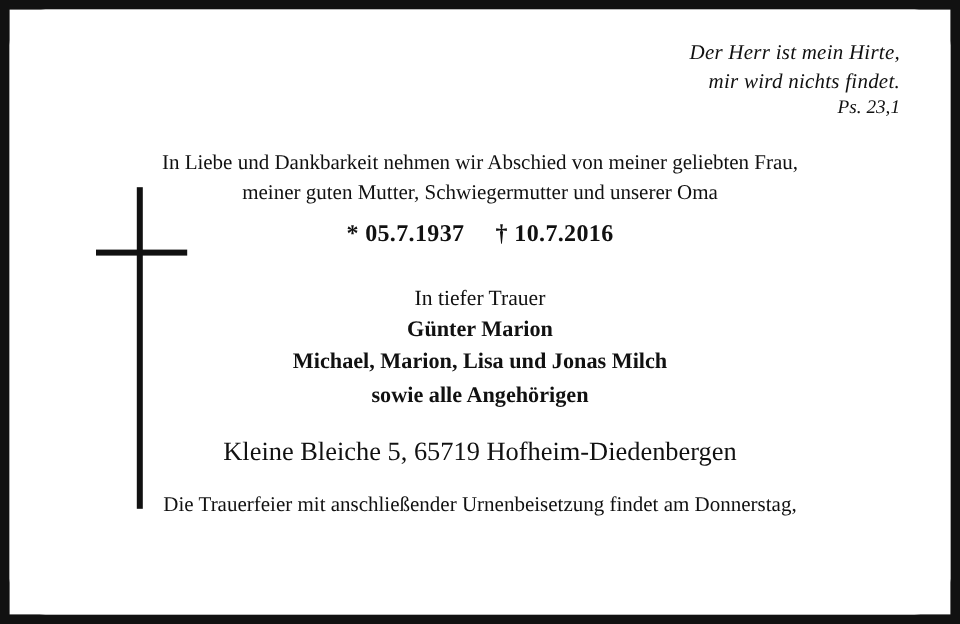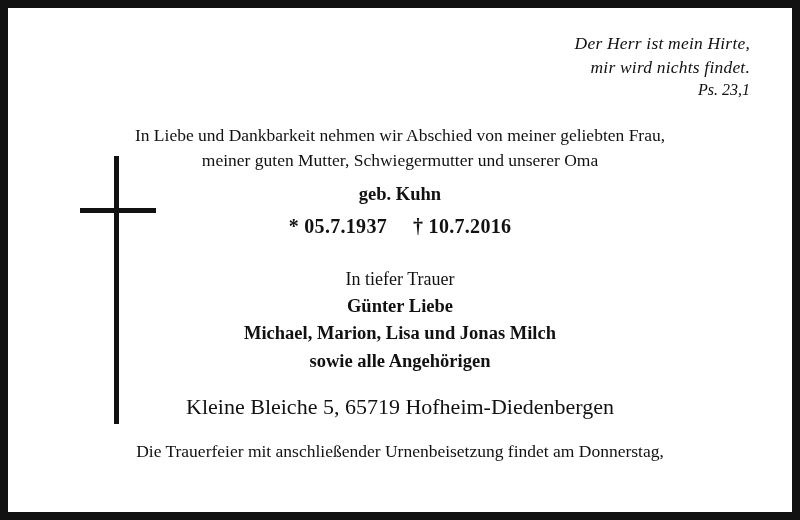--- a/index.html
+++ b/index.html
@@ -140,28 +140,27 @@
     <div class="intro">
       <div>In Liebe und Dankbarkeit nehmen wir Abschied von meiner geliebten Frau,</div>
       <div>meiner guten Mutter, Schwiegermutter und unserer Oma</div>
     </div>
 
     <div class="cross">
       <div class="v"></div>
       <div class="h"></div>
     </div>
 
-    <div class="maiden">geb. Kuhn</div>
     <div class="dates">
       <span>* 05.7.1937</span><span class="gap"></span><span>† 10.7.2016</span>
     </div>
 
     <div class="mourning">
       <div>In tiefer Trauer</div>
-      <div class="bold">Günter Liebe</div>
+      <div class="bold">Günter Marion</div>
       <div class="bold">Michael, Marion, Lisa und Jonas Milch</div>
       <div class="bold">sowie alle Angehörigen</div>
     </div>
 
     <div class="address">Kleine Bleiche 5, 65719 Hofheim-Diedenbergen</div>
 
     <div class="ceremony">
       <div>Die Trauerfeier mit anschließender Urnenbeisetzung findet am Donnerstag,</div>
 
     </div>

